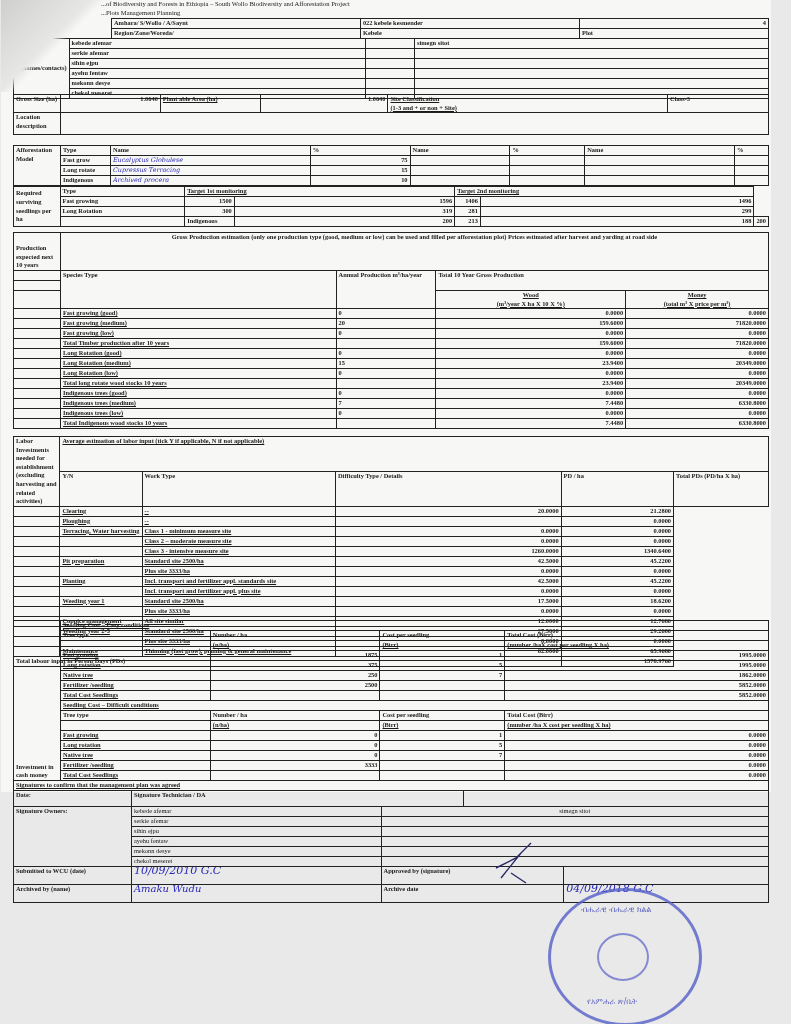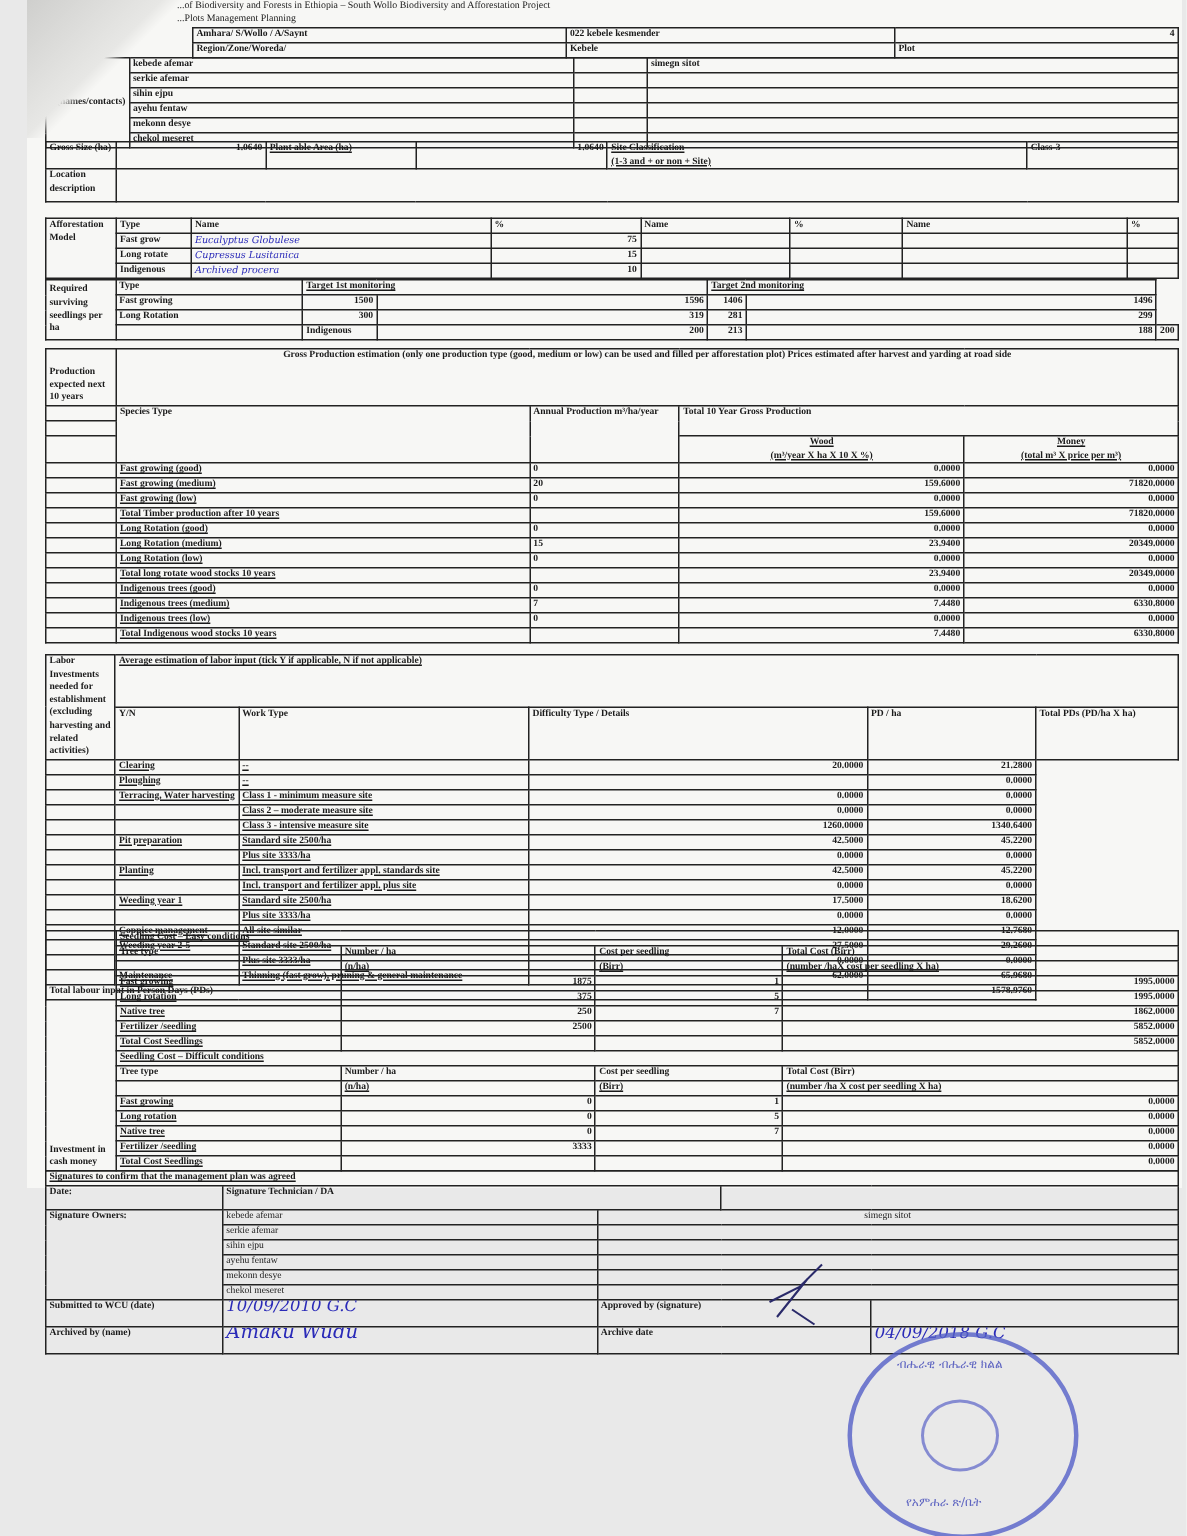--- a/index.html
+++ b/index.html
@@ -1,17 +1,17 @@
 <!DOCTYPE html>
 <html><head>
 <meta charset="utf-8">
 <style>
   html,body{margin:0;padding:0;}
   body{width:791px;height:1024px;background:#e9e9e9;position:relative;overflow:hidden;font-family:"Liberation Serif",serif;color:#1a1a1a;}
-  .page{position:absolute;left:18px;top:0;width:770px;height:792px;background:#f7f7f5;text-decoration:underline;}
+  .page{position:absolute;left:1px;top:0;width:770px;height:792px;background:#f7f7f5;text-decoration:underline;}
   .fold2{position:absolute;left:0;top:0;width:108px;height:92px;background:linear-gradient(135deg,#cfcfcd 0%,#e7e7e5 45%,rgba(247,247,245,0) 52%);z-index:4;}
   table{border-collapse:collapse;font-size:6.4px;font-weight:bold;}
   td{border:0.8px solid #222;padding:0 2px;height:9px;line-height:8.6px;vertical-align:top;white-space:nowrap;overflow:hidden;}
   .r{text-align:right;}
   .c{text-align:center;}
   .u{text-decoration:underline;}
   .nob{border:none;}
   .hand{font-family:"DejaVu Serif",serif;color:#2a2ab8;font-style:italic;font-weight:normal;}
   .blk{position:absolute;left:12px;width:756px;}
   .title{position:absolute;left:100px;top:0;font-size:6.6px;font-weight:normal;}
@@ -147,21 +147,21 @@
           <td>Fast grow</td>
           <td class="hand">Eucalyptus Globulese</td>
           <td class="r">75</td>
           <td></td>
           <td></td>
           <td></td>
           <td></td>
         </tr>
     <tr>
           <td>Long rotate</td>
-          <td class="hand">Cupressus Lusitanica</td>
+          <td class="hand">Cupressus Terracing</td>
           <td class="r">15</td>
           <td></td>
           <td></td>
           <td></td>
           <td></td>
         </tr>
     <tr>
           <td>Indigenous</td>
           <td class="hand">Archived procera</td>
           <td class="r">10</td>
@@ -614,21 +614,21 @@
           <td colspan="3"></td>
         </tr>
     <tr style="height:18px">
           <td>Submitted to WCU (date)</td>
           <td class="hand" style="font-size:11px">10/09/2010 G.C</td>
           <td colspan="2">Approved by (signature)</td>
           <td></td>
         </tr>
     <tr style="height:18px">
           <td>Archived by (name)</td>
-          <td class="hand" style="font-size:13px">Amaku Wudu</td>
+          <td class="hand" style="font-size:10px">Amaku Wudu</td>
           <td colspan="2">Archive date</td>
           <td class="hand" style="font-size:11px">04/09/2018 G.C</td>
         </tr>
   </tbody>
     </table>
 
   <svg style="position:absolute;left:490px;top:838px" width="50" height="50">
     <path d="M5 30 L25 20 L40 5 M10 40 L30 15 M20 35 L35 45" stroke="#2a2a6a" stroke-width="1.4" fill="none"></path>
   </svg>
 

